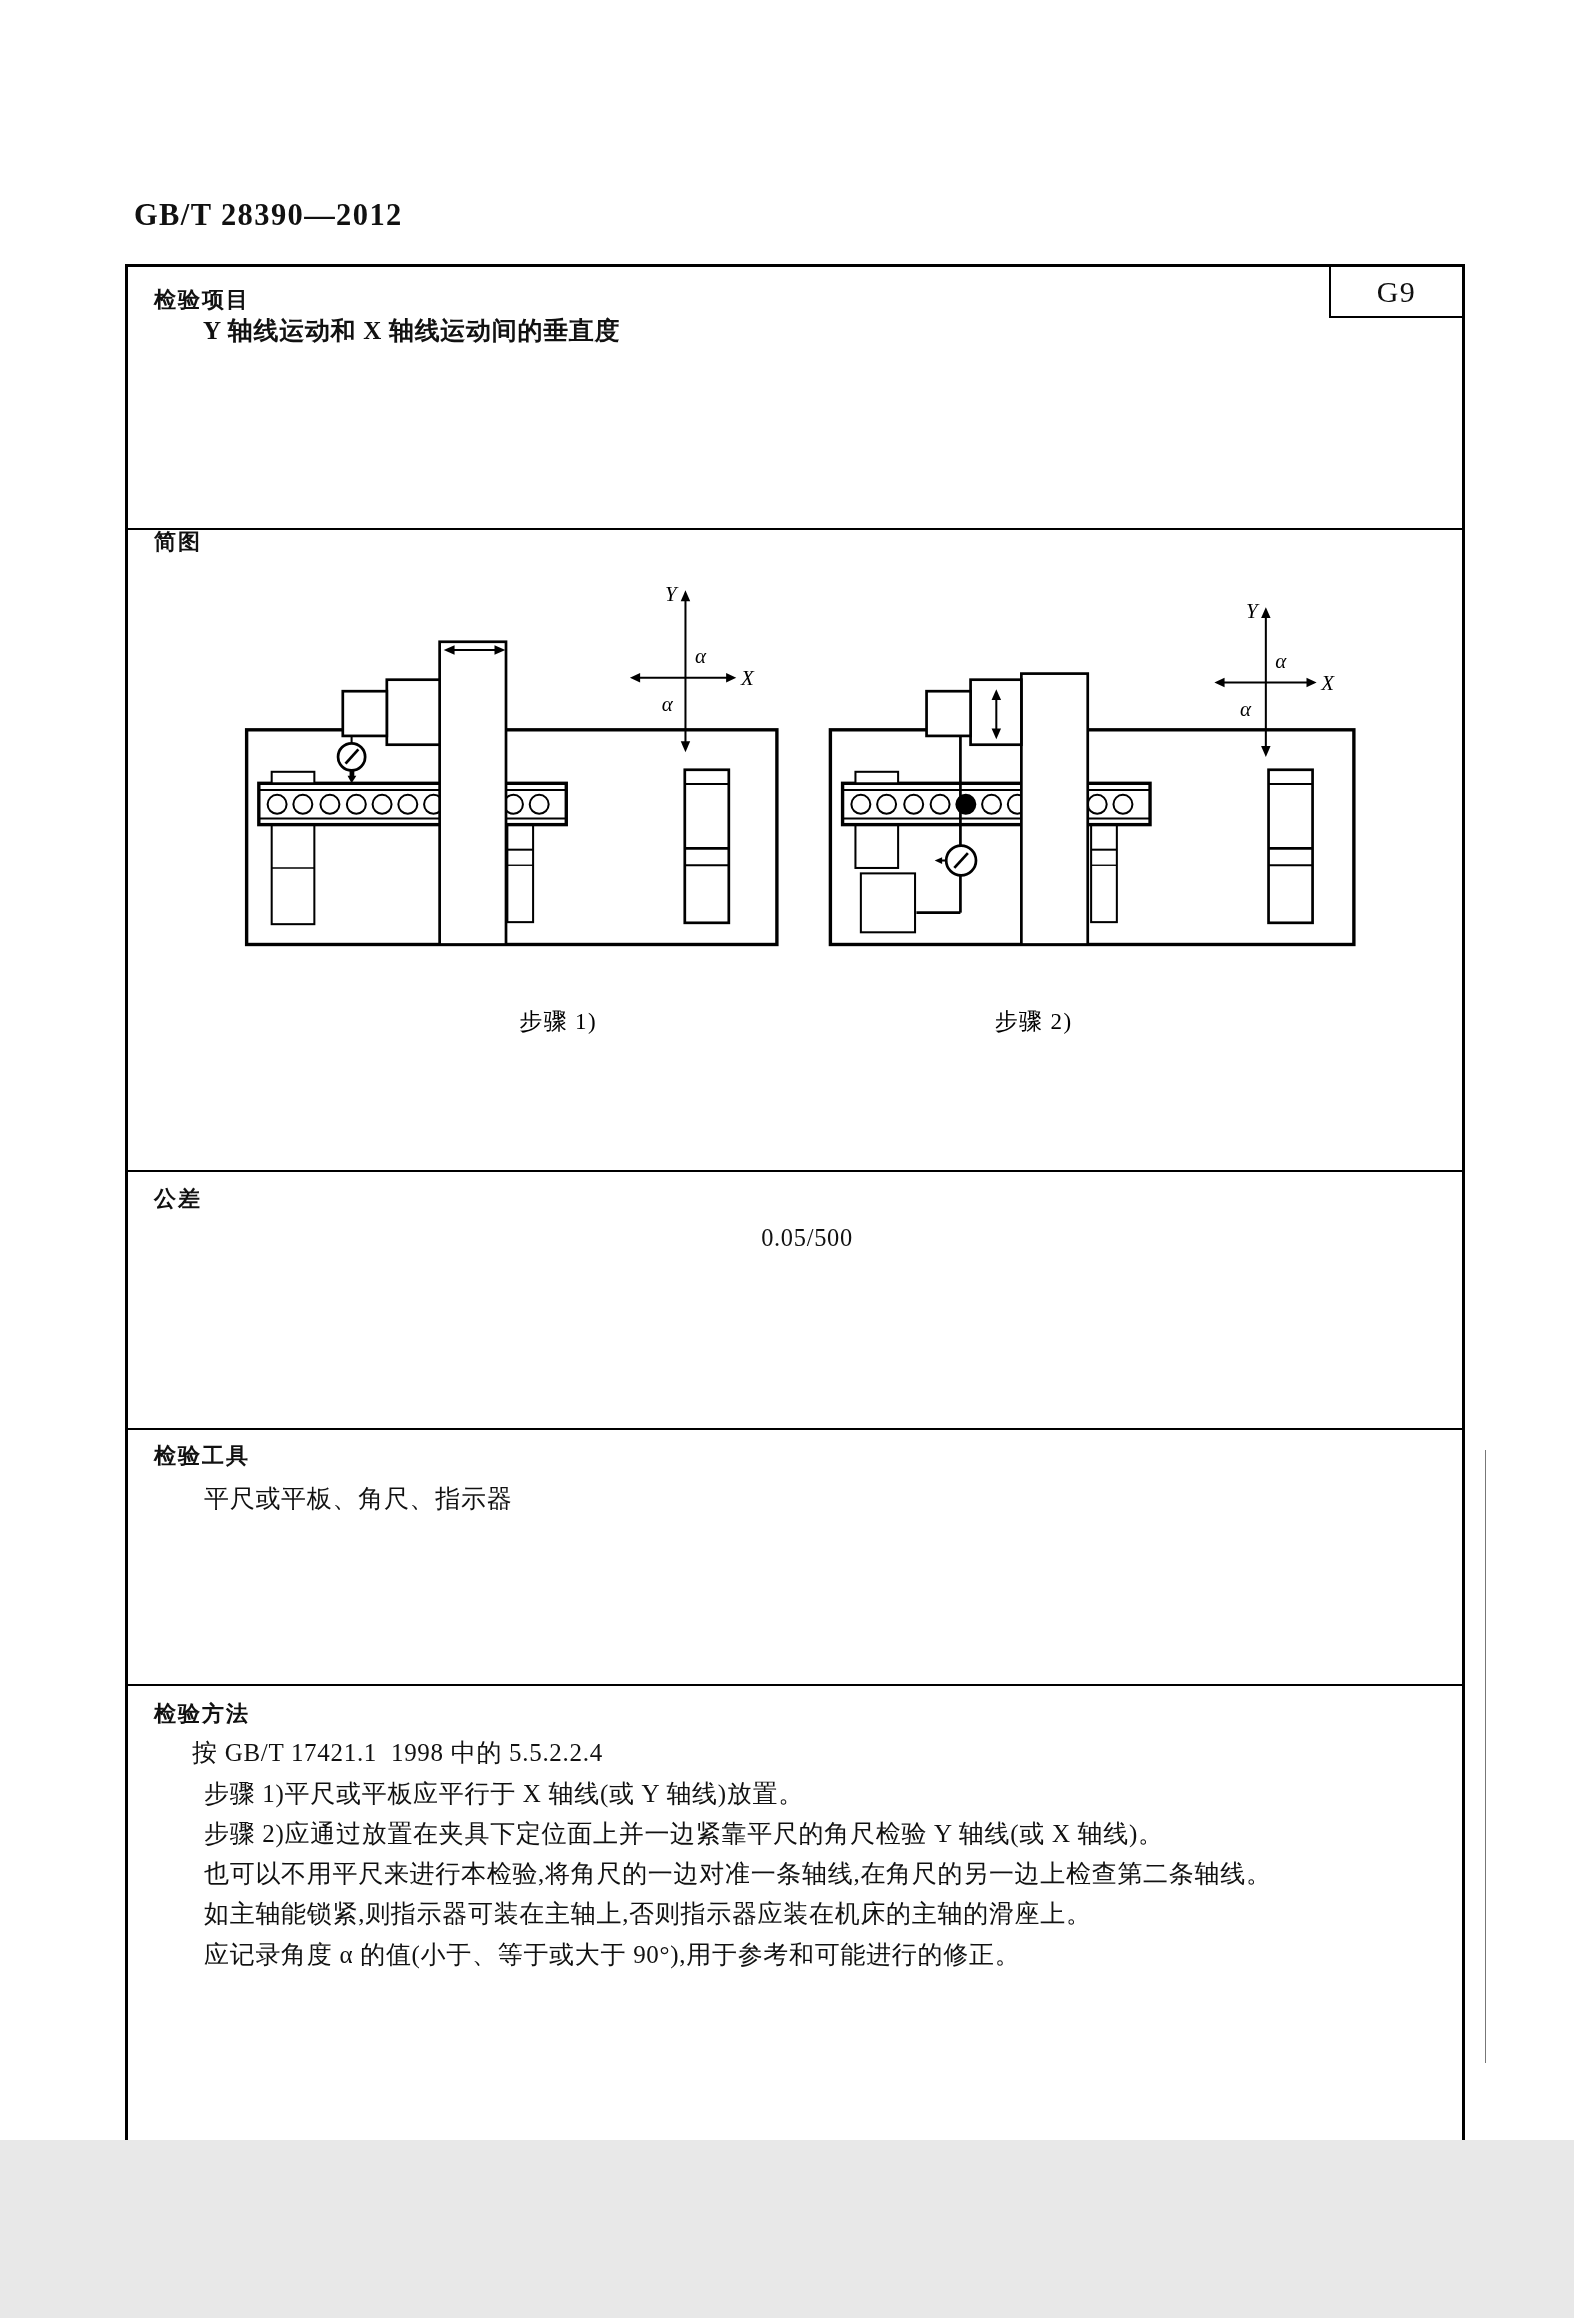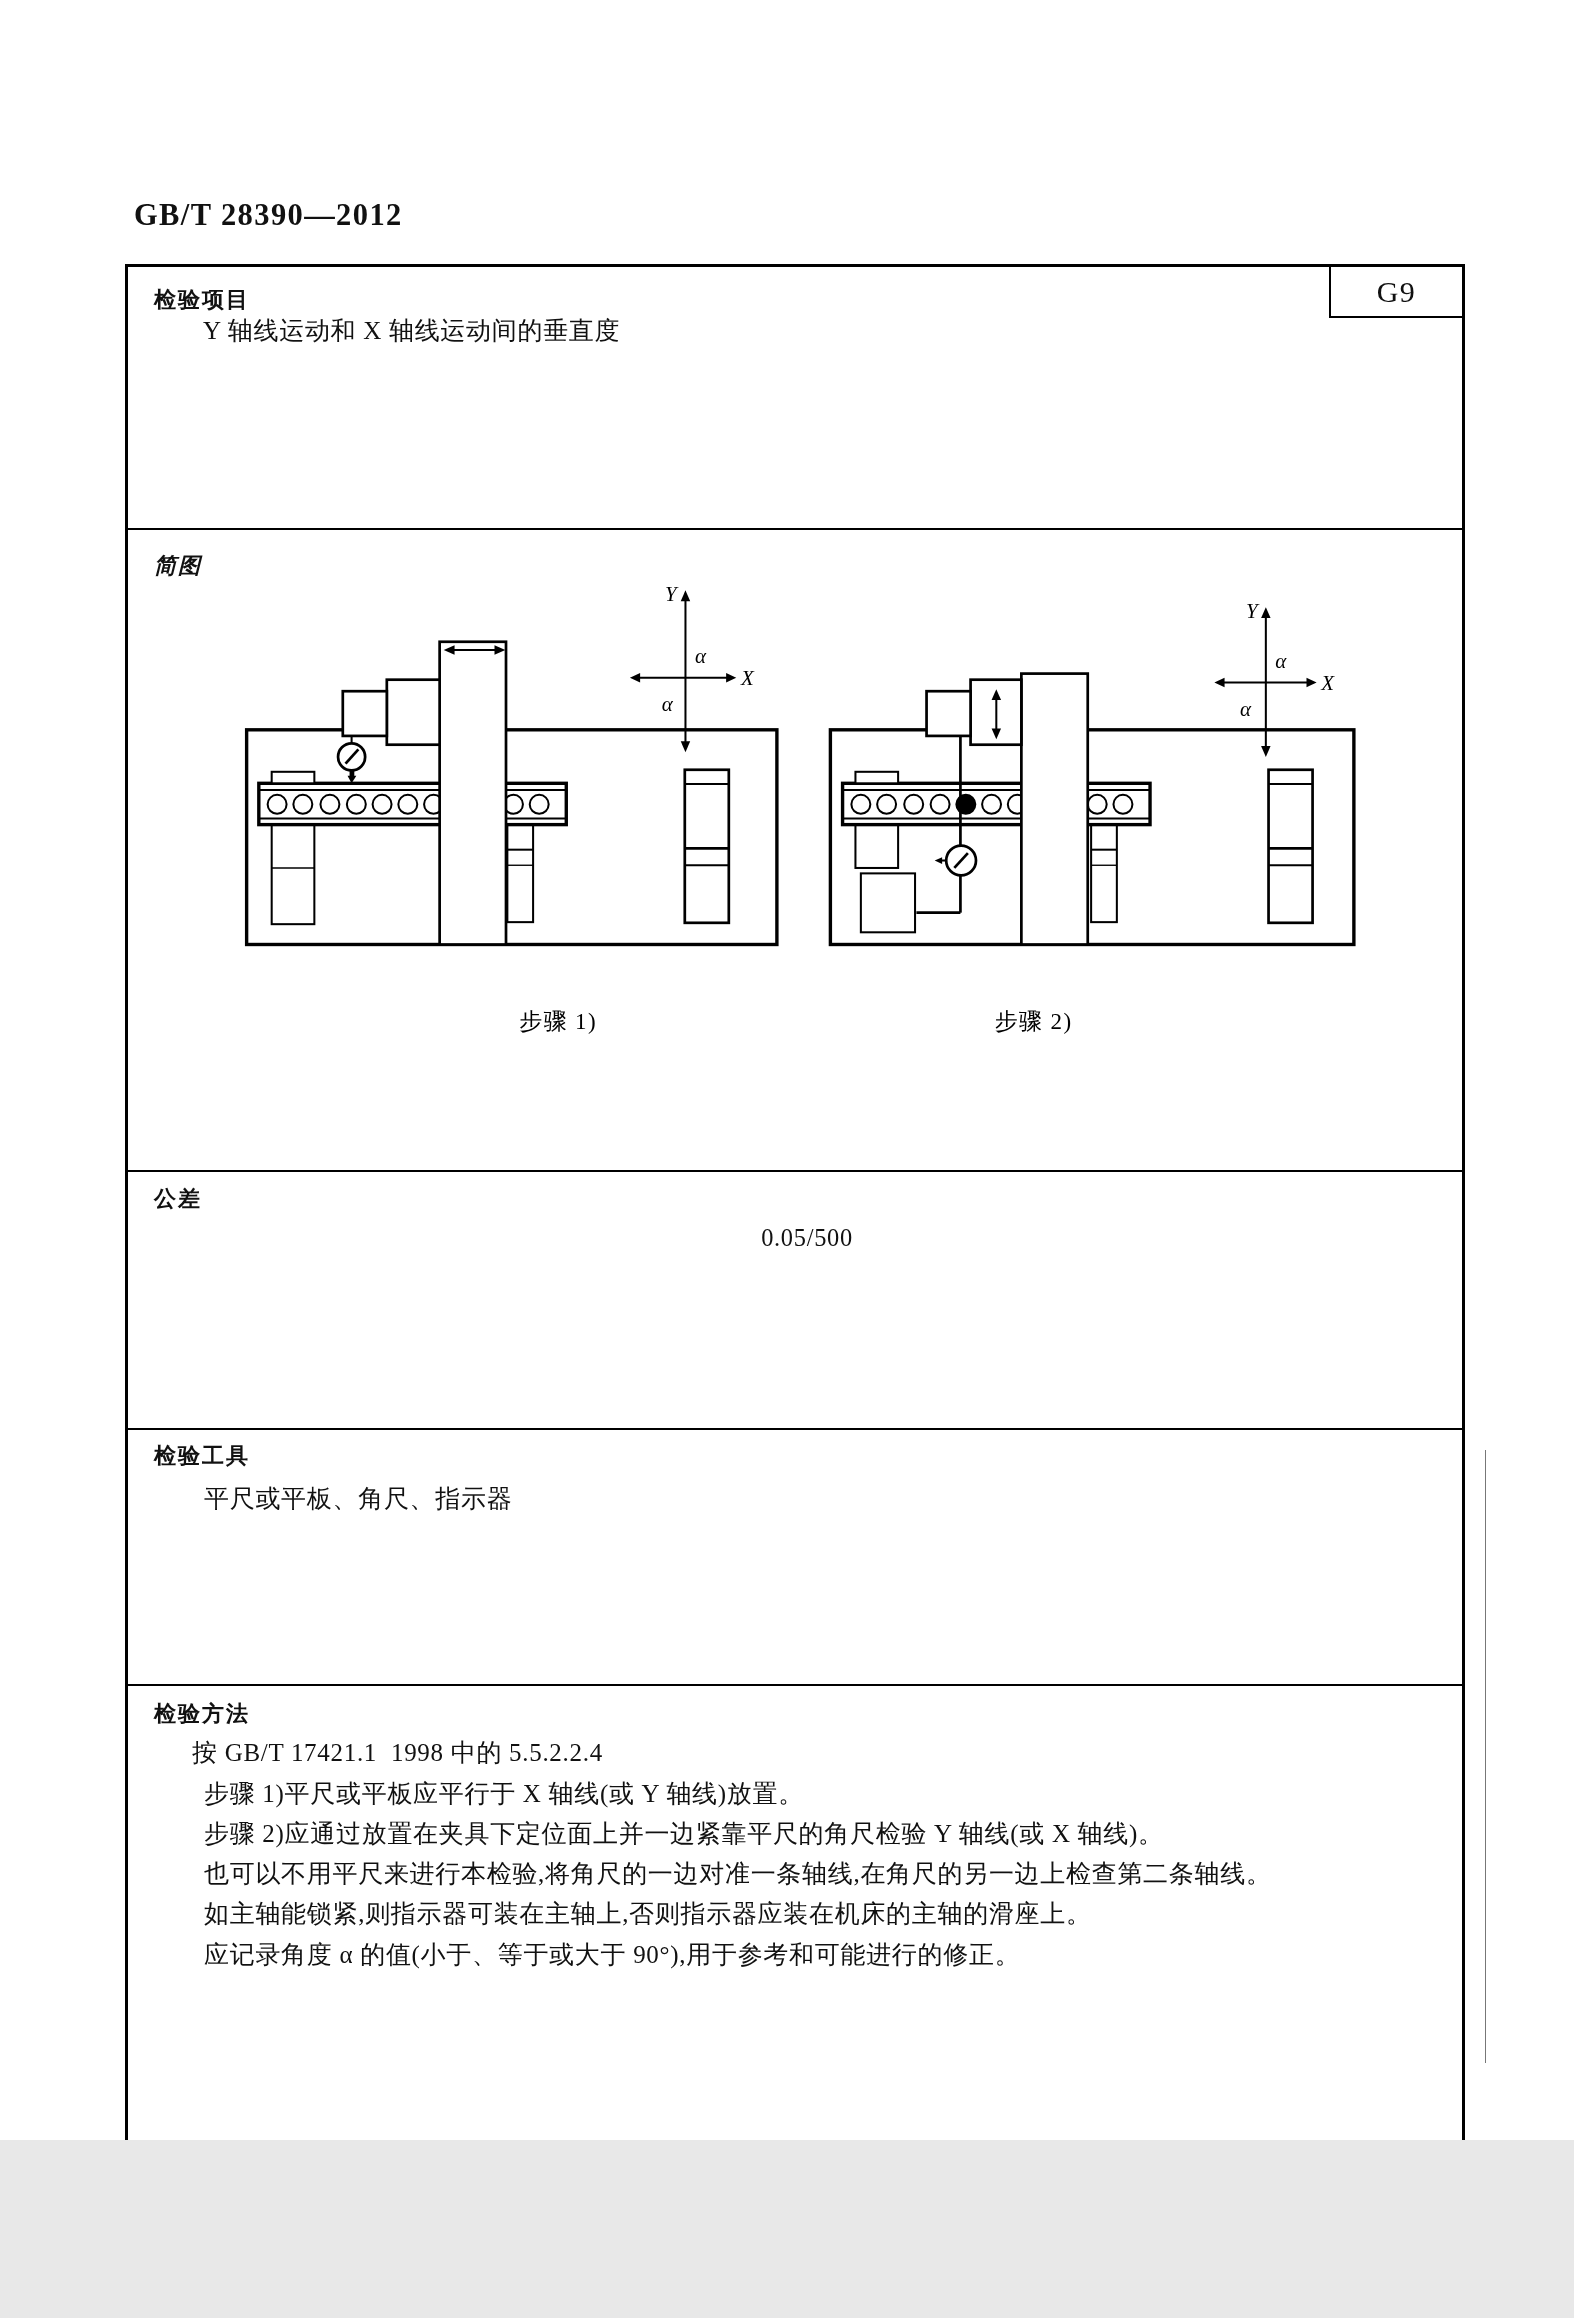--- a/index.html
+++ b/index.html
@@ -81,24 +81,24 @@
 
 <div id="page">
 
   <div id="std-number" class="abs">GB/T 28390—2012</div>
 
   <div id="main-table" class="abs">
 
     <div id="g9-box" class="abs">G9</div>
 
     <div class="abs sec-label" style="left:26px;top:17.6px;">检验项目</div>
-    <div class="abs body-text" style="left:75px;top:47px;">Y 轴线运动和 X 轴线运动间的垂直度</div>
+    <div class="abs body-text" style="left:75px;top:47px;font-weight:bold;">Y 轴线运动和 X 轴线运动间的垂直度</div>
 
     <div class="abs divider" style="top:261px;"></div>
-    <div class="abs sec-label" style="left:26px;top:284px;font-style:italic;">简图</div>
+    <div class="abs sec-label" style="left:26px;top:260px;">简图</div>
 
     <svg class="abs" style="left:0;top:261px;" width="1333" height="642" viewBox="0 0 1968 948">
 
       <g>
 
         <rect class="fw" x="175" y="298" width="783" height="317" stroke-width="5"></rect>
 
         <rect class="fw" x="822" y="357" width="65" height="226" stroke-width="4"></rect>
         <line class="ln" x1="822" y1="378" x2="887" y2="378" stroke-width="3"></line>
         <line class="ln" x1="822" y1="473" x2="887" y2="473" stroke-width="4"></line>

